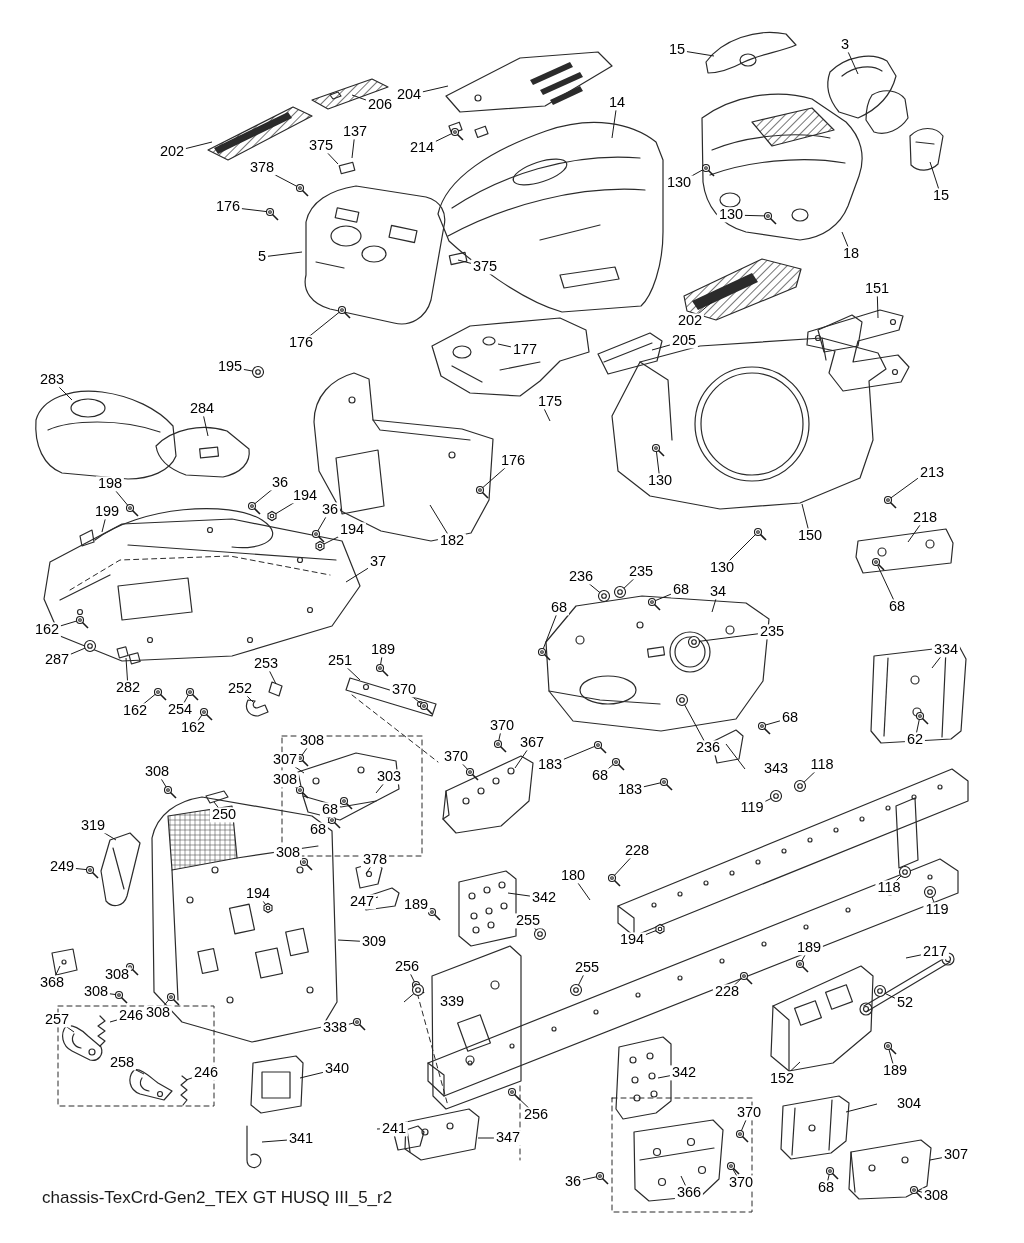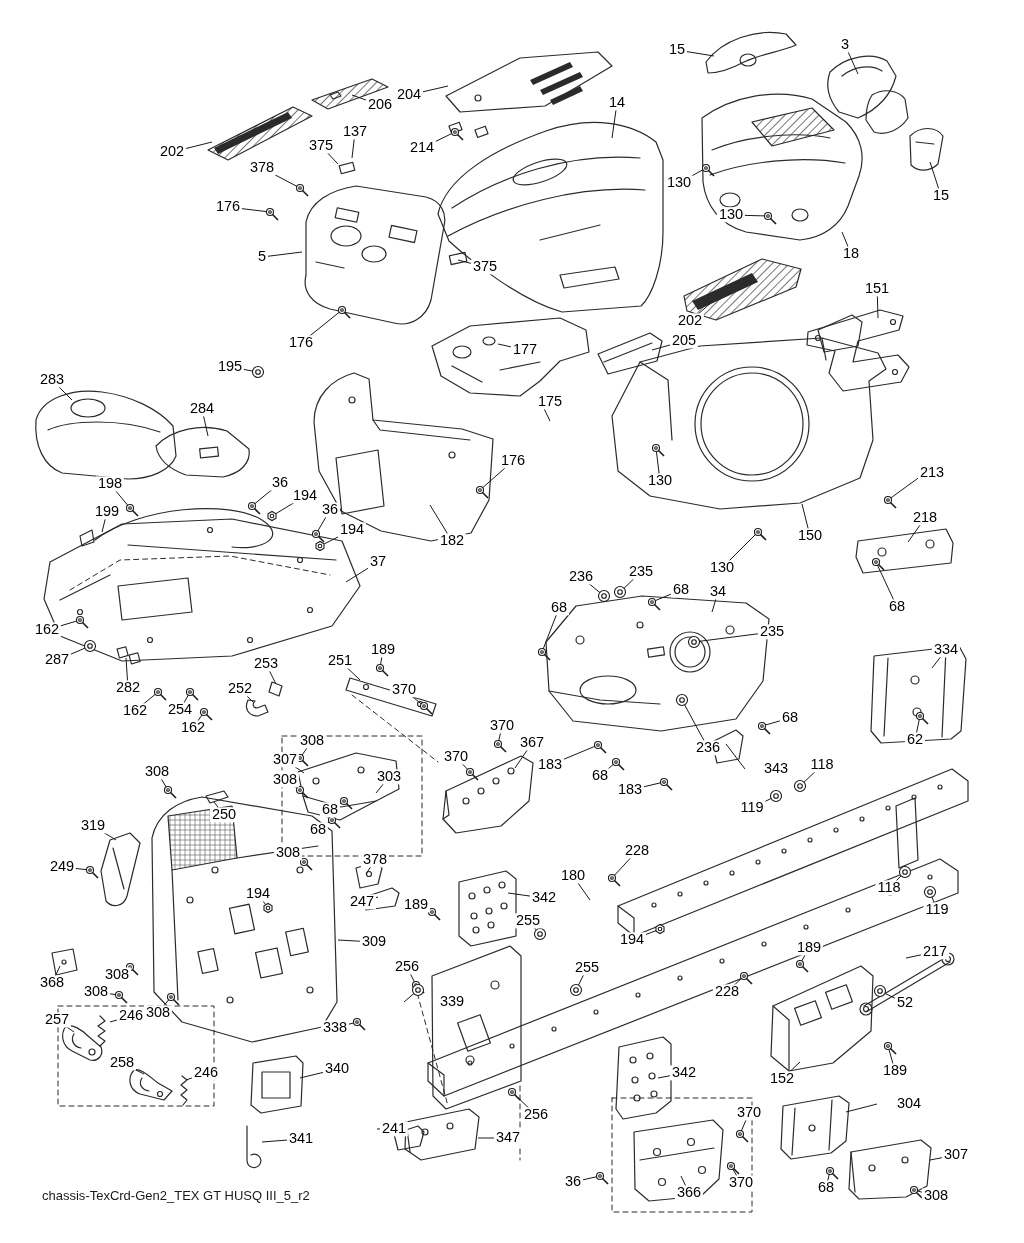--- a/index.html
+++ b/index.html
@@ -10,21 +10,21 @@
   .ph{fill:url(#hatch);stroke:#2b2b2b;stroke-width:1.2;stroke-linejoin:round;}
   .ph2{fill:url(#grid);stroke:#2b2b2b;stroke-width:1.2;stroke-linejoin:round;}
   .ink{fill:#2b2b2b;stroke:none;}
   .dash{stroke-dasharray:5 4;stroke-width:1;}
   #overlay line.leader{stroke:#1a1a1a;stroke-width:1;}
   #overlay g.glyph circle{fill:#ffffff;stroke:#1a1a1a;stroke-width:1.1;}
   #overlay g.glyph line{stroke:#1a1a1a;stroke-width:1.6;}
   #overlay g.glyph polygon{fill:#ffffff;stroke:#1a1a1a;stroke-width:1.1;}
   .callout{position:absolute;transform:translate(-50%,-50%);font-size:14.5px;color:#000;
            background:#fff;padding:0 2px;line-height:1.05;white-space:nowrap;}
-  .footer{position:absolute;left:42px;top:1188px;font-size:13px;color:#1a1a1a;}
+  .footer{position:absolute;left:42px;top:1188px;font-size:17px;color:#1a1a1a;}
 </style>
 </head>
 <body>
 
 <div class="canvas">
 
   <svg id="art" width="1024" height="1243" viewBox="0 0 1024 1243">
     <defs>
       <pattern id="hatch" width="6" height="6" patternUnits="userSpaceOnUse" patternTransform="rotate(45)">
         <line x1="0" y1="0" x2="0" y2="6" stroke="#3a3a3a" stroke-width="1.4"></line>

